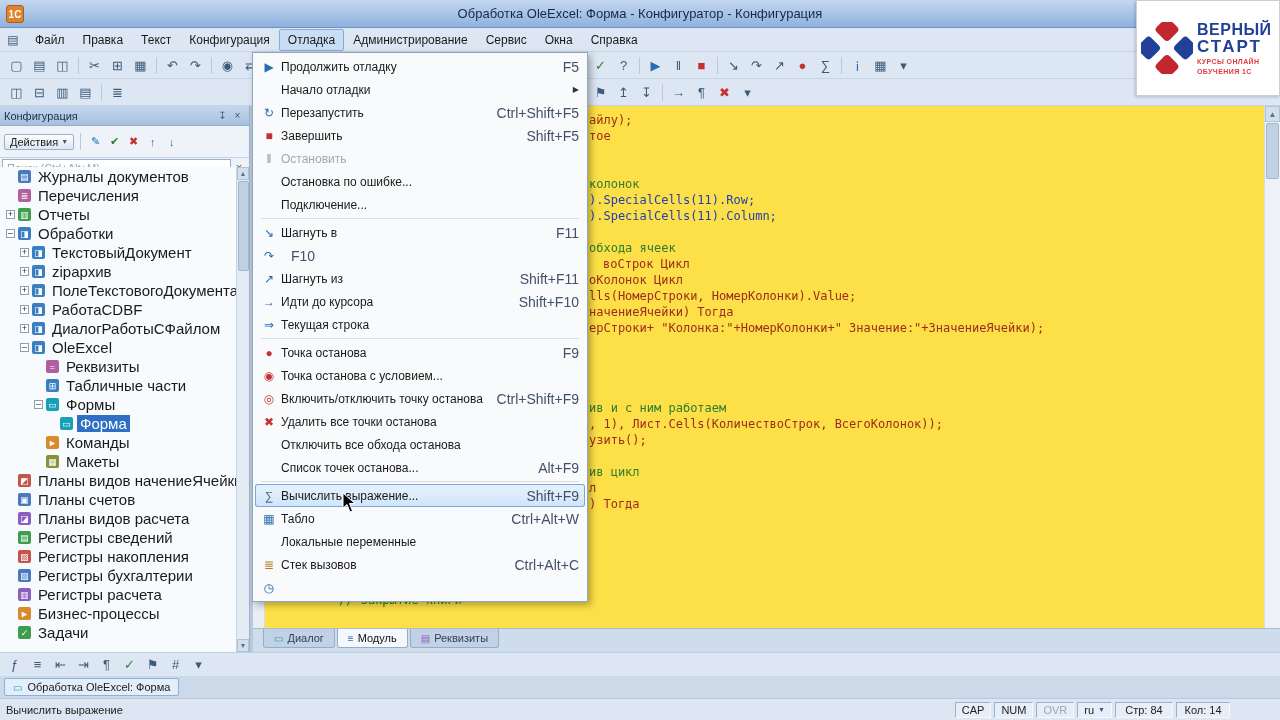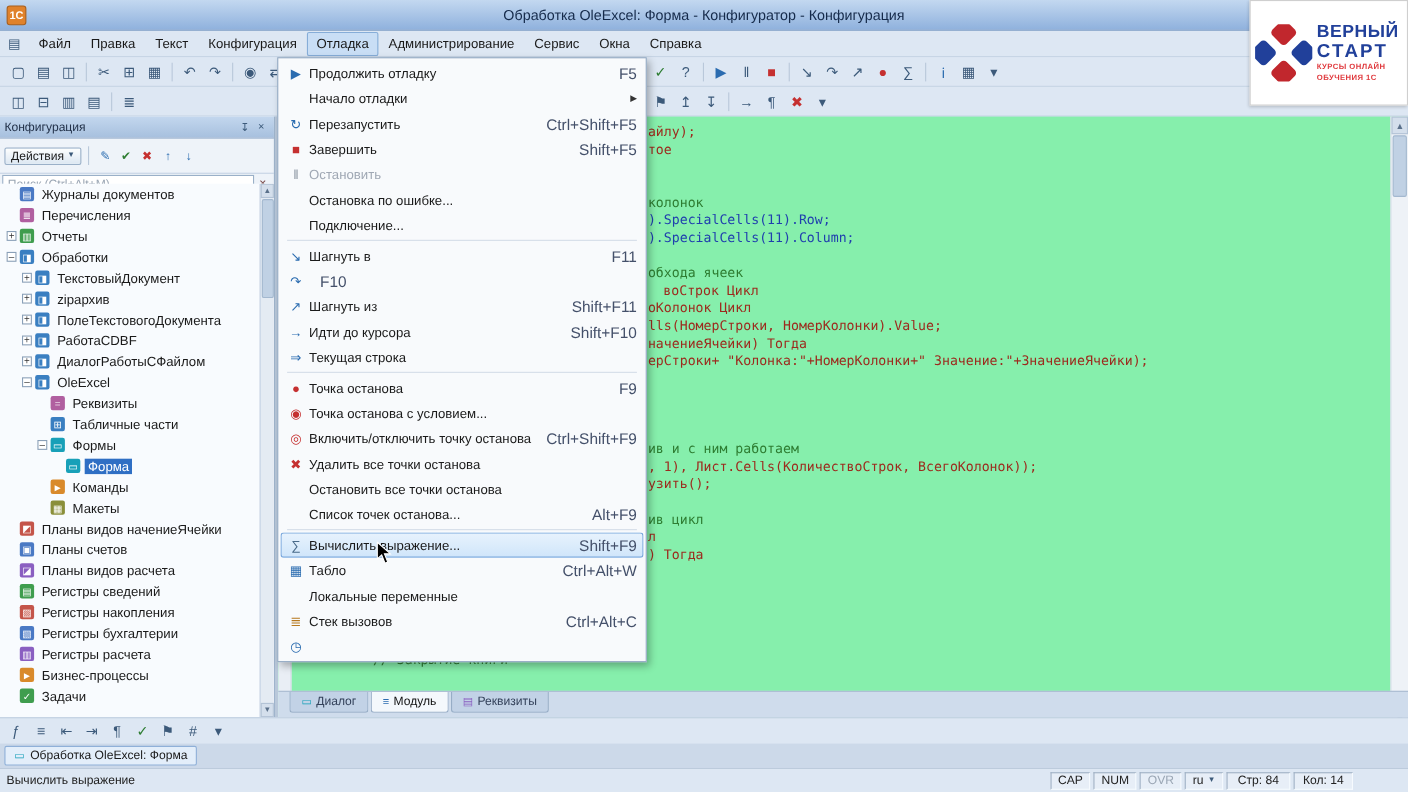--- a/index.html
+++ b/index.html
@@ -68,34 +68,34 @@
   #search-input::placeholder { color:#9aa6b4; }
   #search-clear { width:16px; height:16px; display:flex; align-items:center; justify-content:center;
     color:#7a4a4a; font-size:11px; }
   #tree { position:absolute; left:0; top:61px; right:0; bottom:0; background:#f8fbfe; overflow:hidden; }
   .trow { height:19px; display:flex; align-items:center; white-space:nowrap; }
   .texp { width:9px; height:9px; border:1px solid #8aa0b8; background:#fff; font-size:9px; line-height:7px;
     text-align:center; margin-right:3px; flex:none; color:#333; }
   .tspace { width:12px; flex:none; }
   .ticon { width:13px; height:13px; border-radius:2px; margin-right:4px; flex:none; color:#fff;
     font-size:9px; display:flex; align-items:center; justify-content:center; }
-  .tlabel { font-size:12px; padding:0 3px; }
+  .tlabel { font-size:15px; padding:0 3px; }
   .trow.sel .tlabel { background:#2f6fc4; color:#fff; }
   #tree-scroll { position:absolute; right:0; top:0; width:13px; height:100%; background:#e4ebf3;
     border-left:1px solid #c5d3e4; }
   .sarr { height:13px; display:flex; align-items:center; justify-content:center; font-size:7px;
     color:#5a708a; background:#d4dfec; border:1px solid #b3c3d6; }
   .sarr.down { position:absolute; bottom:0; left:0; right:0; }
   #tree-thumb { position:absolute; top:14px; left:1px; width:11px; height:90px; background:#c0d1e4;
     border:1px solid #a3b8cf; border-radius:2px; }
 
   #splitter { position:absolute; left:250px; top:106px; width:3px; height:546px; background:#b9c8da; }
 
   
-  #editor { position:absolute; left:253px; top:106px; right:0; height:555px; background:#86efac; }
+  #editor { position:absolute; left:253px; top:106px; right:0; height:555px; background:#fde047; }
   #edit-margin { position:absolute; left:0; top:0; width:12px; height:100%; background:#e9eef5;
     border-right:1px solid #d4dde8; }
   #code { position:absolute; left:12px; top:0; right:16px; bottom:0; overflow:hidden; }
   .cl { position:absolute; height:16px; line-height:16px; font-family:"DejaVu Sans Mono", monospace;
     font-size:12px; white-space:pre; }
   .c-r { color:#9c2b1e; } .c-b { color:#1f3fae; } .c-g { color:#2e7d32; }
   #edit-scroll { position:absolute; right:0; top:0; width:16px; height:100%; background:#eef2f7;
     border-left:1px solid #d4dde8; }
   #edit-scroll .sarr { height:16px; font-size:8px; }
   #edit-thumb { position:absolute; top:17px; left:1px; width:13px; height:56px; background:#c0d1e4;
@@ -563,21 +563,21 @@
         <span class="mlb">Включить/отключить точку останова</span>
         <span class="msc">Ctrl+Shift+F9</span>
       </div>
       <div class="mrow">
         <span class="mic" style="color: rgb(197, 48, 48);">✖</span>
         <span class="mlb">Удалить все точки останова</span>
         <span class="msc"></span>
       </div>
       <div class="mrow">
         <span class="mic"></span>
-        <span class="mlb">Остановить все точки останова</span>
+        <span class="mlb">Отключить все обхода останова</span>
         <span class="msc"></span>
       </div>
       <div class="mrow">
         <span class="mic"></span>
         <span class="mlb">Список точек останова...</span>
         <span class="msc">Alt+F9</span>
       </div>
       <div class="msep"></div>
       <div class="mrow hl">
         <span class="mic" style="color: rgb(74, 107, 138);">∑</span>

